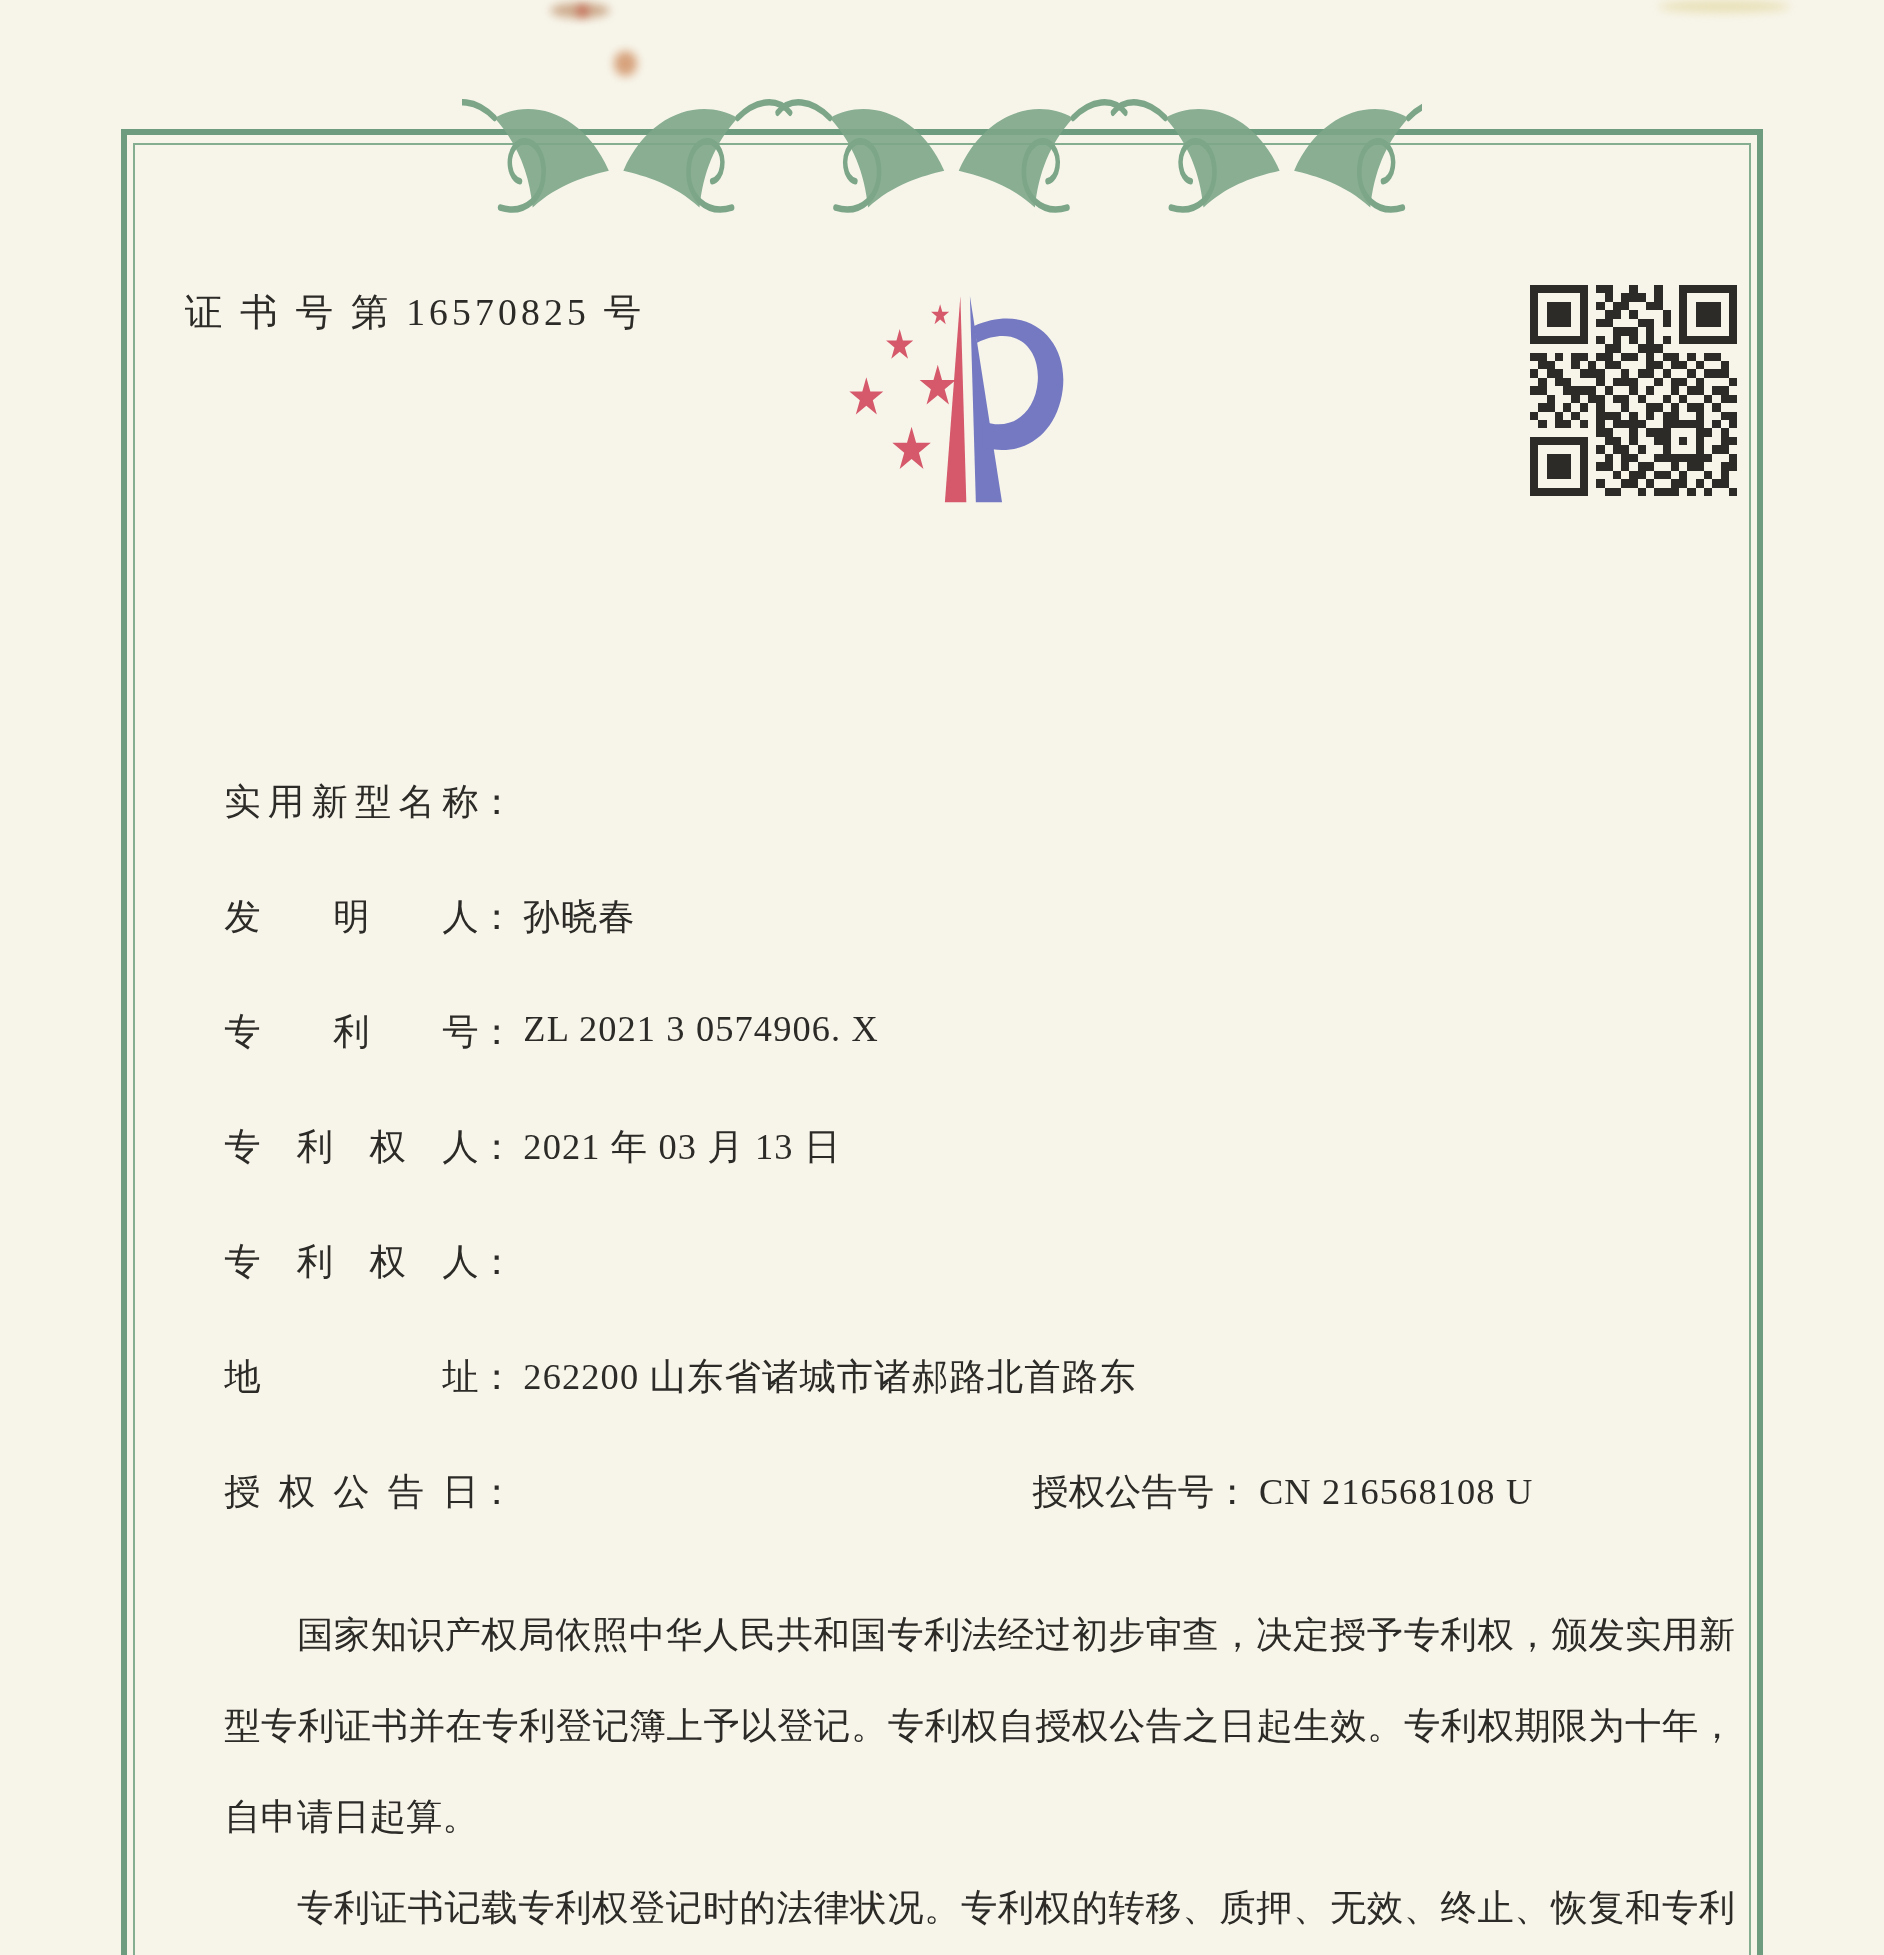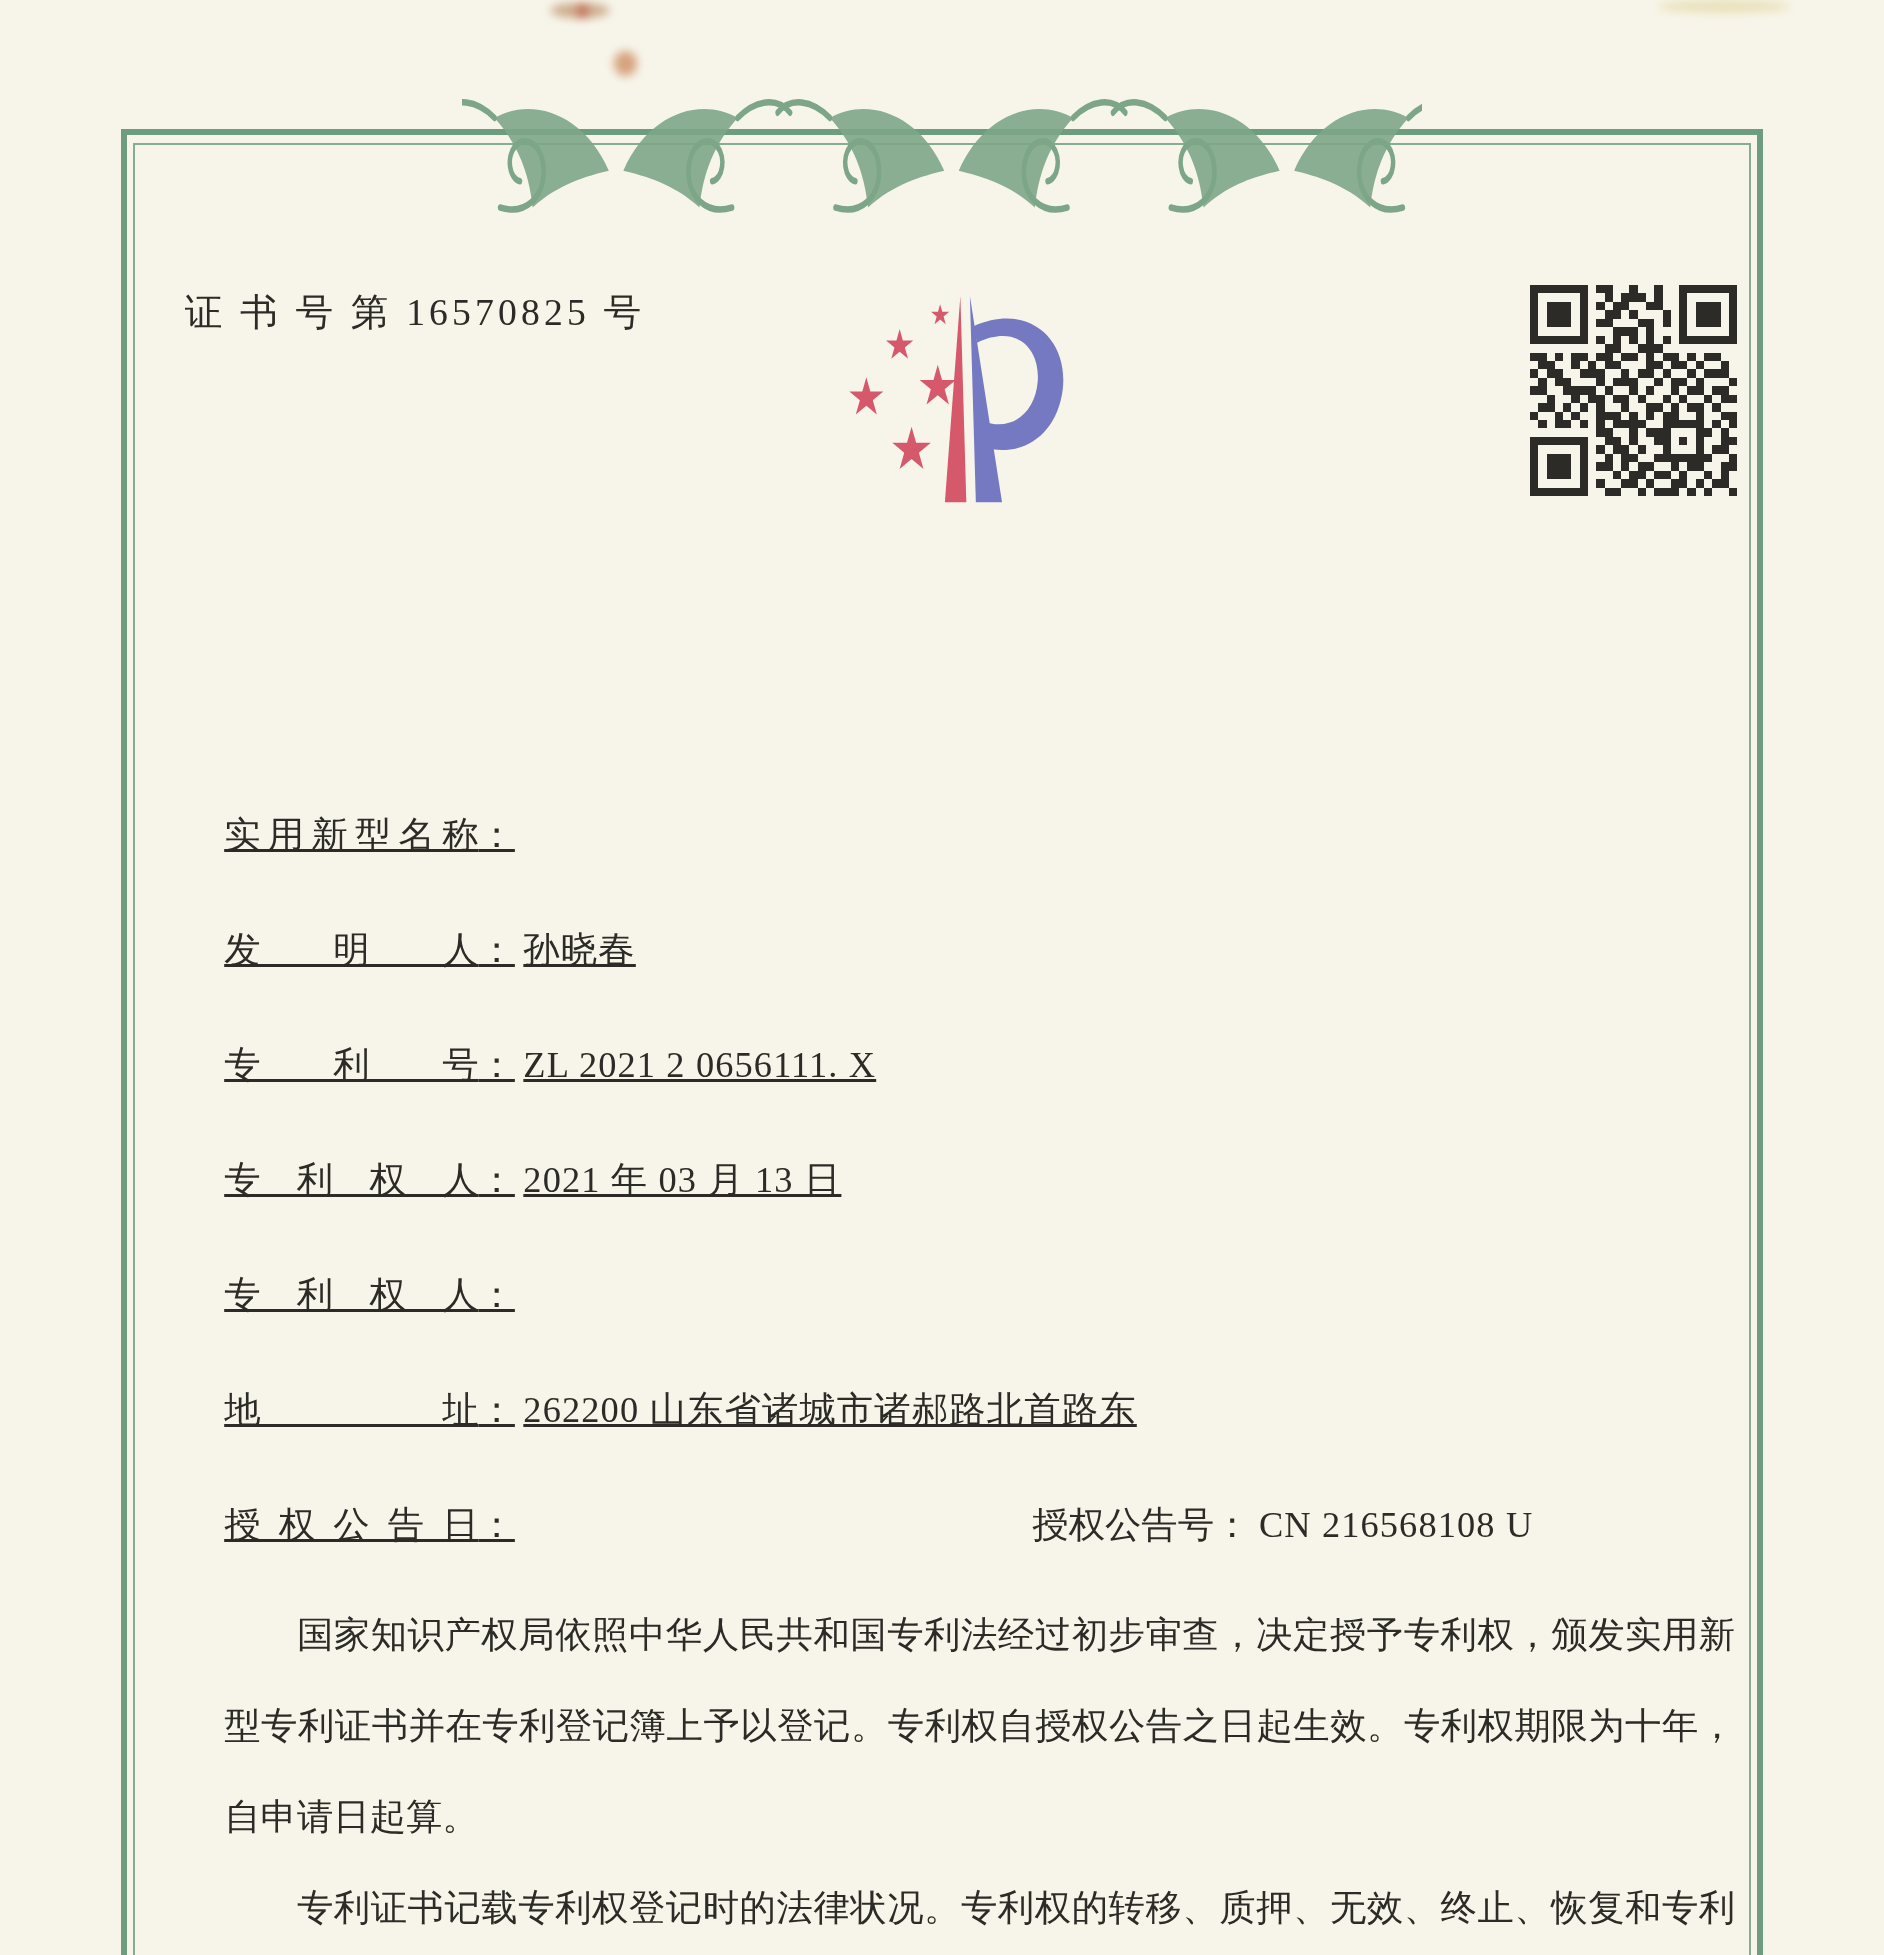--- a/index.html
+++ b/index.html
@@ -40,21 +40,21 @@
     font-size:2.0vw;letter-spacing:0.22vw;z-index:5;
   }
   .logo{position:absolute;left:44.2%;top:10.6%;width:13.9vw;height:8.7%;z-index:5;}
   .qr{position:absolute;left:81.2%;top:10.6%;width:11vw;height:7.85%;z-index:5;}
   .title{
     position:absolute;left:0;width:100%;top:22.0%;
     text-align:center;font-size:4.35vw;font-weight:bold;letter-spacing:0.55vw;z-index:5;
   }
   
   .fields{position:absolute;left:11.9%;right:7.9%;top:28.95%;z-index:5;}
-  .row{position:relative;height:6.1vw;display:flex;align-items:center;font-size:1.93vw;text-decoration:underline;}
+  .row{position:relative;height:6.1vw;display:flex;align-items:flex-start;font-size:1.93vw;}
   .lab{display:inline-block;width:13.5vw;text-align:justify;text-align-last:justify;}
   .colon{display:inline-block;margin-right:0.45vw;}
   .val{letter-spacing:0.06vw;white-space:nowrap;}
   .g2{position:absolute;left:50.9%;display:flex;align-items:center;margin-left:39px;}
   
   .paras{
     position:absolute;left:11.9%;right:7.9%;top:59.15%;z-index:5;
     font-size:1.93vw;line-height:4.83vw;text-align:justify;
   }
   .paras p{margin:0;text-indent:2em;}
@@ -447,21 +447,21 @@
 
     <div class="row">
       <span class="lab">发明人</span>
         <span class="colon">：</span>
         <span class="val">孙晓春</span>
     </div>
 
     <div class="row">
       <span class="lab">专利号</span>
         <span class="colon">：</span>
-        <span class="val">ZL 2021 2 0656111. X</span>
+        <span class="val">ZL 2021 3 0574906. X</span>
     </div>
 
     <div class="row">
       <span class="lab">专利权人</span>
         <span class="colon">：</span>
         <span class="val">2021 年 03 月 13 日</span>
     </div>
 
     <div class="row">
       <span class="lab">专利权人</span>

